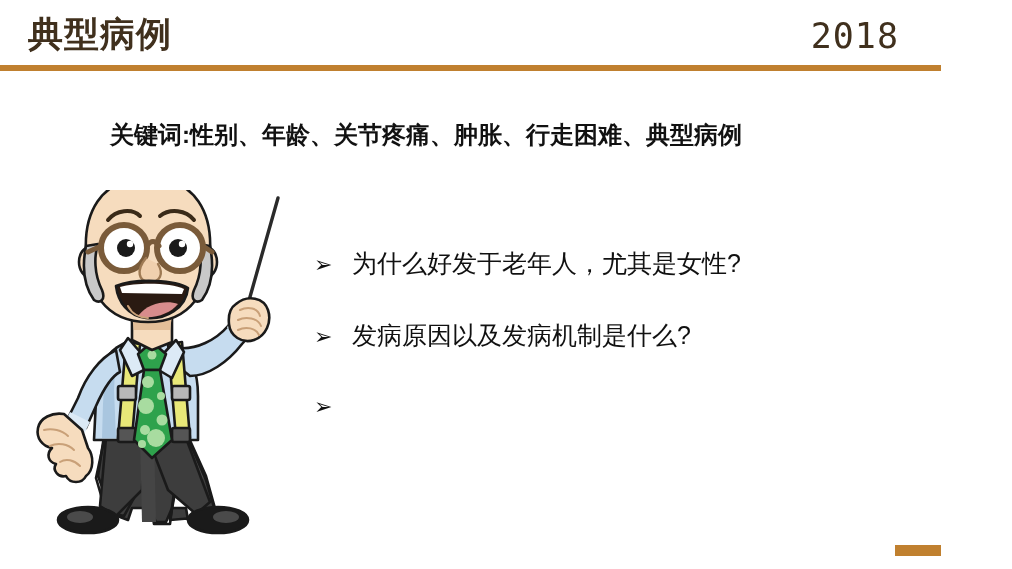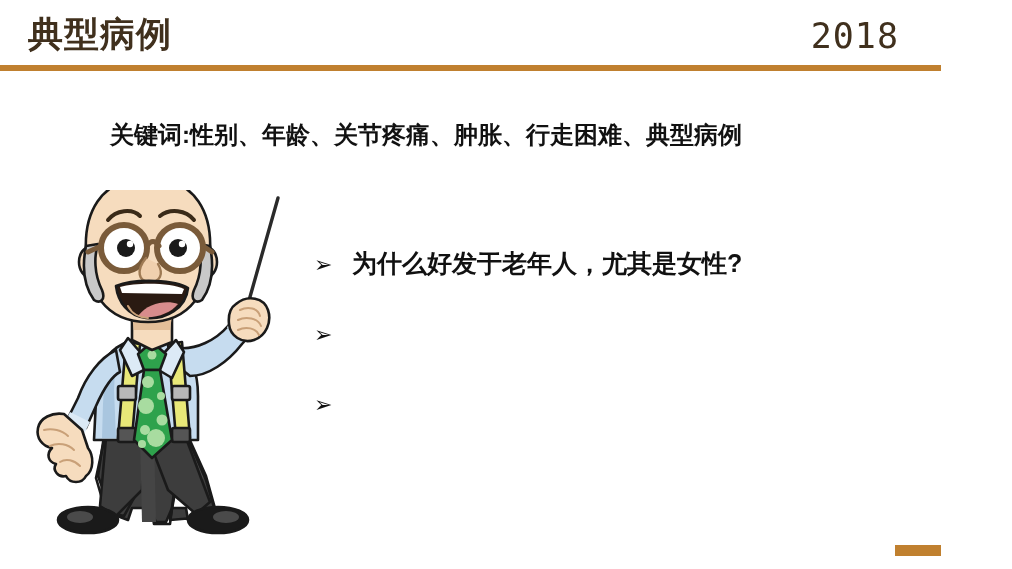--- a/index.html
+++ b/index.html
@@ -87,21 +87,21 @@
   .bullet-marker {
     flex: 0 0 auto;
     width: 38px;
     font-size: 22px;
     color: #111111;
     line-height: 34px;
   }
   .bullet-text {
     flex: 1 1 auto;
     font-size: 25px;
-    font-weight: bold;
+    font-weight: normal;
     color: #111111;
     line-height: 34px;
     white-space: nowrap;
   }
 
   
   #footer-accent {
     position: absolute;
     left: 895px;
     top: 545px;
@@ -242,20 +242,21 @@
     </svg>
   </div>
 
   <div id="bullet-list">
     <div class="bullet-row">
       <span class="bullet-marker">➢</span>
       <span class="bullet-text">为什么好发于老年人，尤其是女性?</span>
     </div>
     <div class="bullet-row">
       <span class="bullet-marker">➢</span>
+      <span class="bullet-text">发病原因以及发病机制是什么?</span>
     </div>
     <div class="bullet-row">
       <span class="bullet-marker">➢</span>
     </div>
   </div>
 
   <div id="footer-accent"></div>
 
 </div>
 

